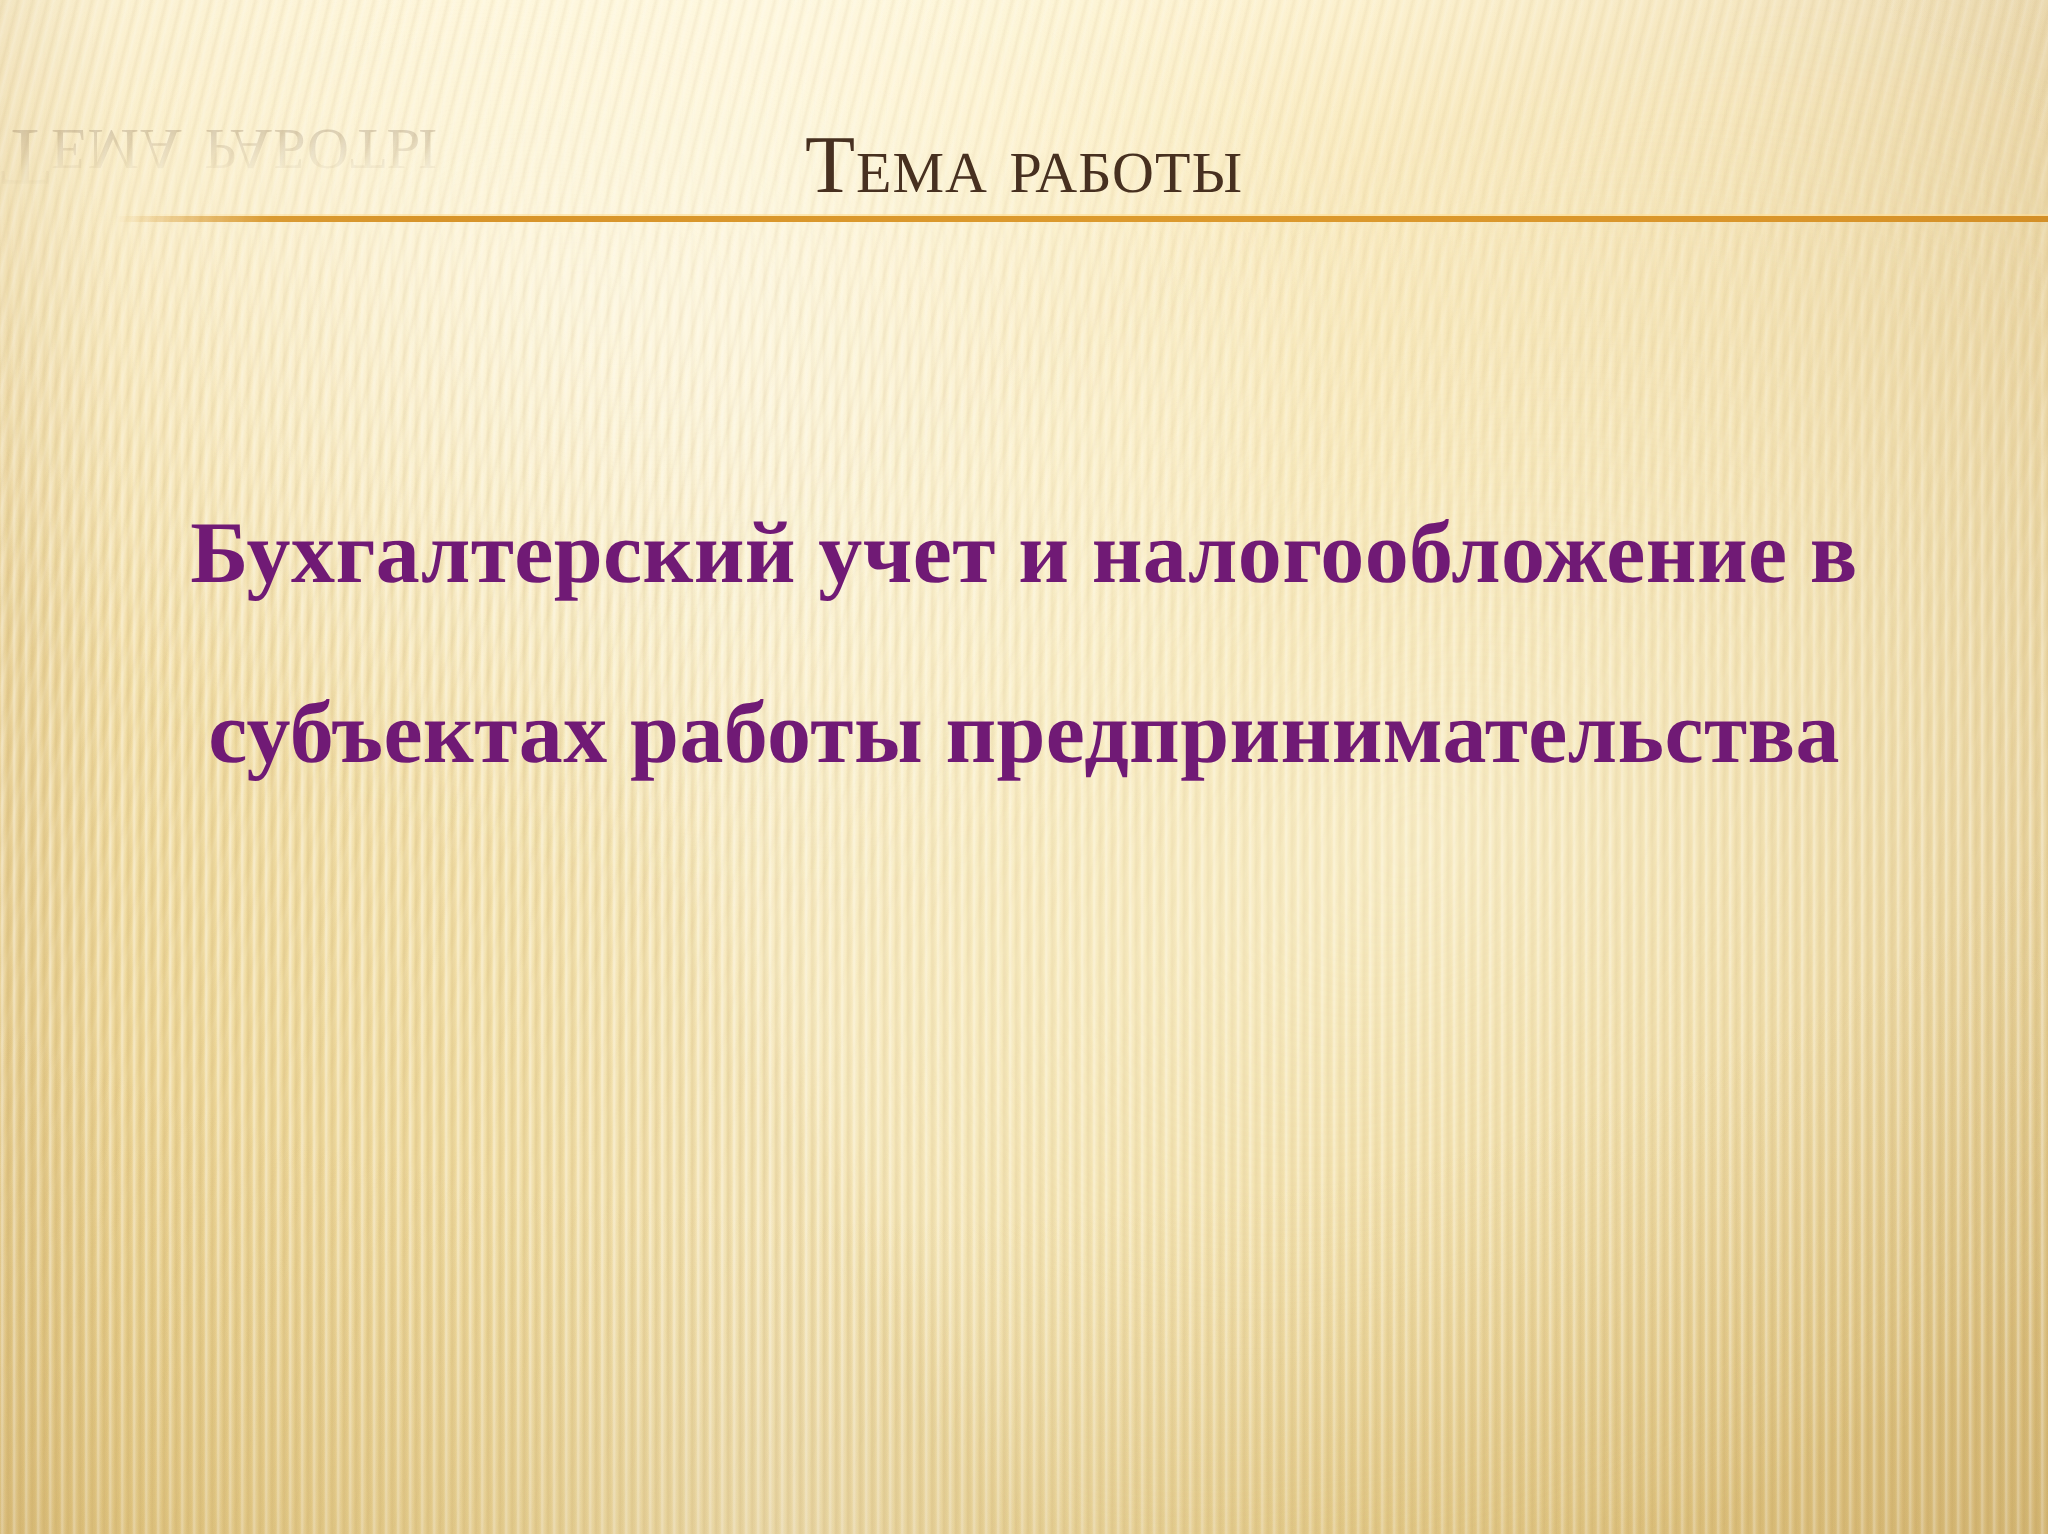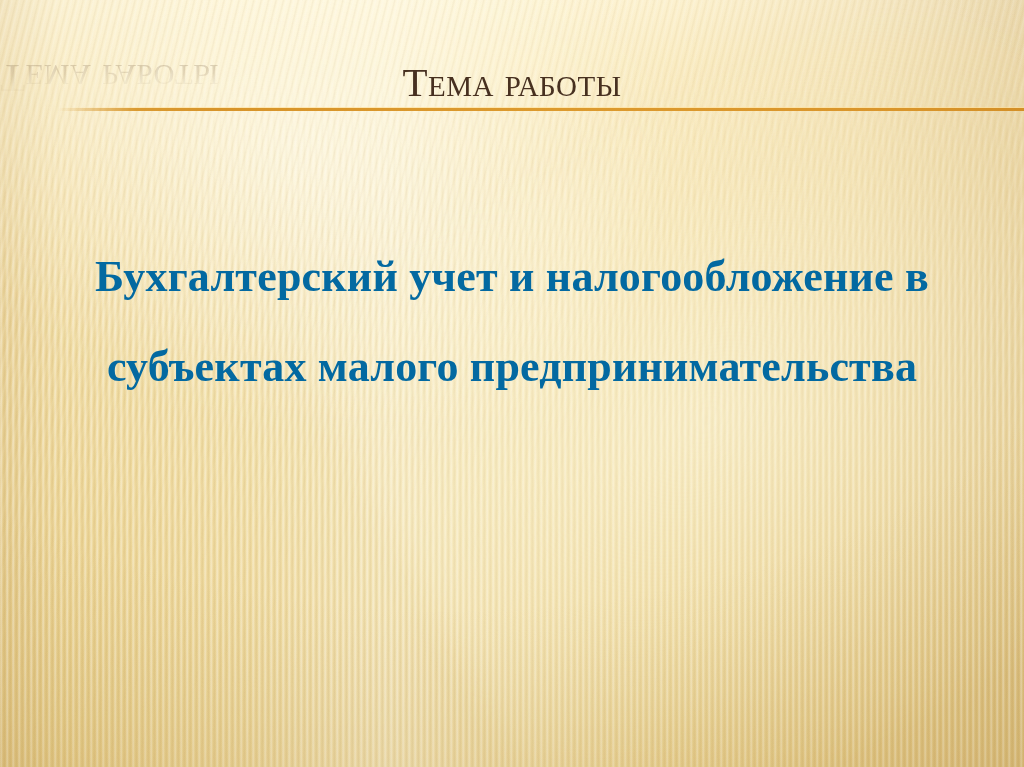--- a/index.html
+++ b/index.html
@@ -242,21 +242,21 @@
     top: 232px;
     width: 1024px;
     text-align: center;
   }
 
   .body-line {
     font-family: "Liberation Serif", "DejaVu Serif", serif;
     font-weight: 700;
     font-size: 44px;
     line-height: 90px;
-    color: #0369a1;
+    color: #701a75;
     white-space: nowrap;
     letter-spacing: 0.2px;
   }
 </style>
 </head>
 <body>
 
 <div class="slide">
 
   <div class="bg-base"></div>
@@ -270,16 +270,16 @@
   <div class="title-zone">
     <span class="slide-title">Тема работы</span>
     <span class="slide-title-reflection">Тема работы</span>
   </div>
 
   <div class="title-rule-hi"></div>
   <div class="title-rule"></div>
 
   <div class="body-zone">
     <div class="body-line">Бухгалтерский учет и налогообложение в</div>
-    <div class="body-line">субъектах малого предпринимательства</div>
+    <div class="body-line">субъектах работы предпринимательства</div>
   </div>
 
 </div>
 
 </body></html>

